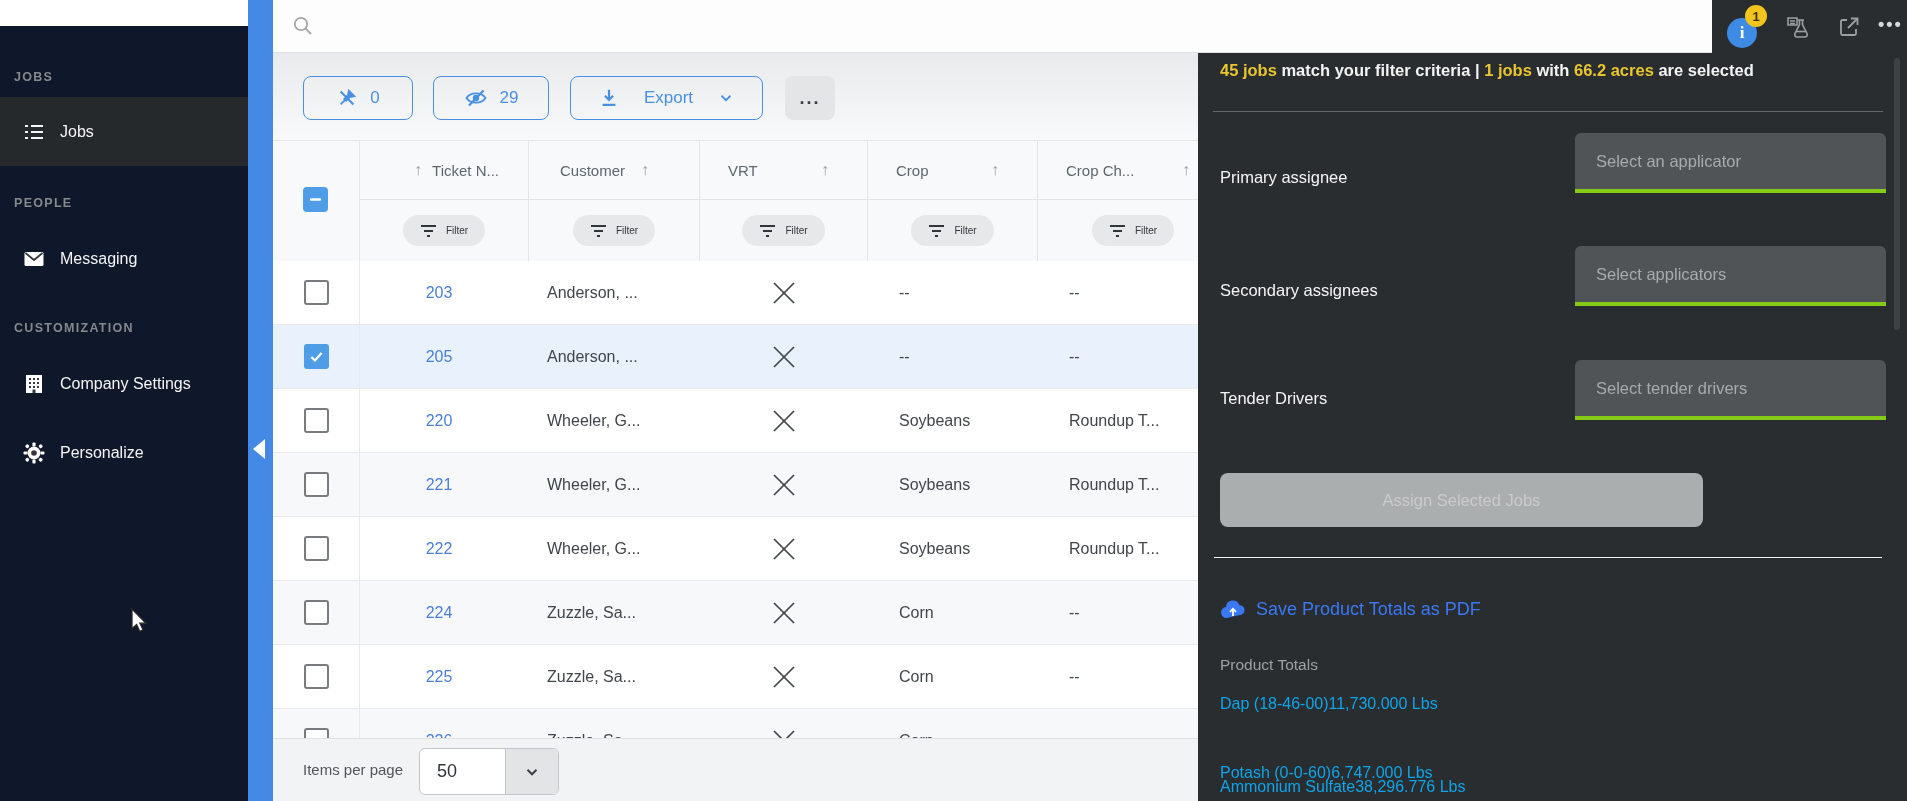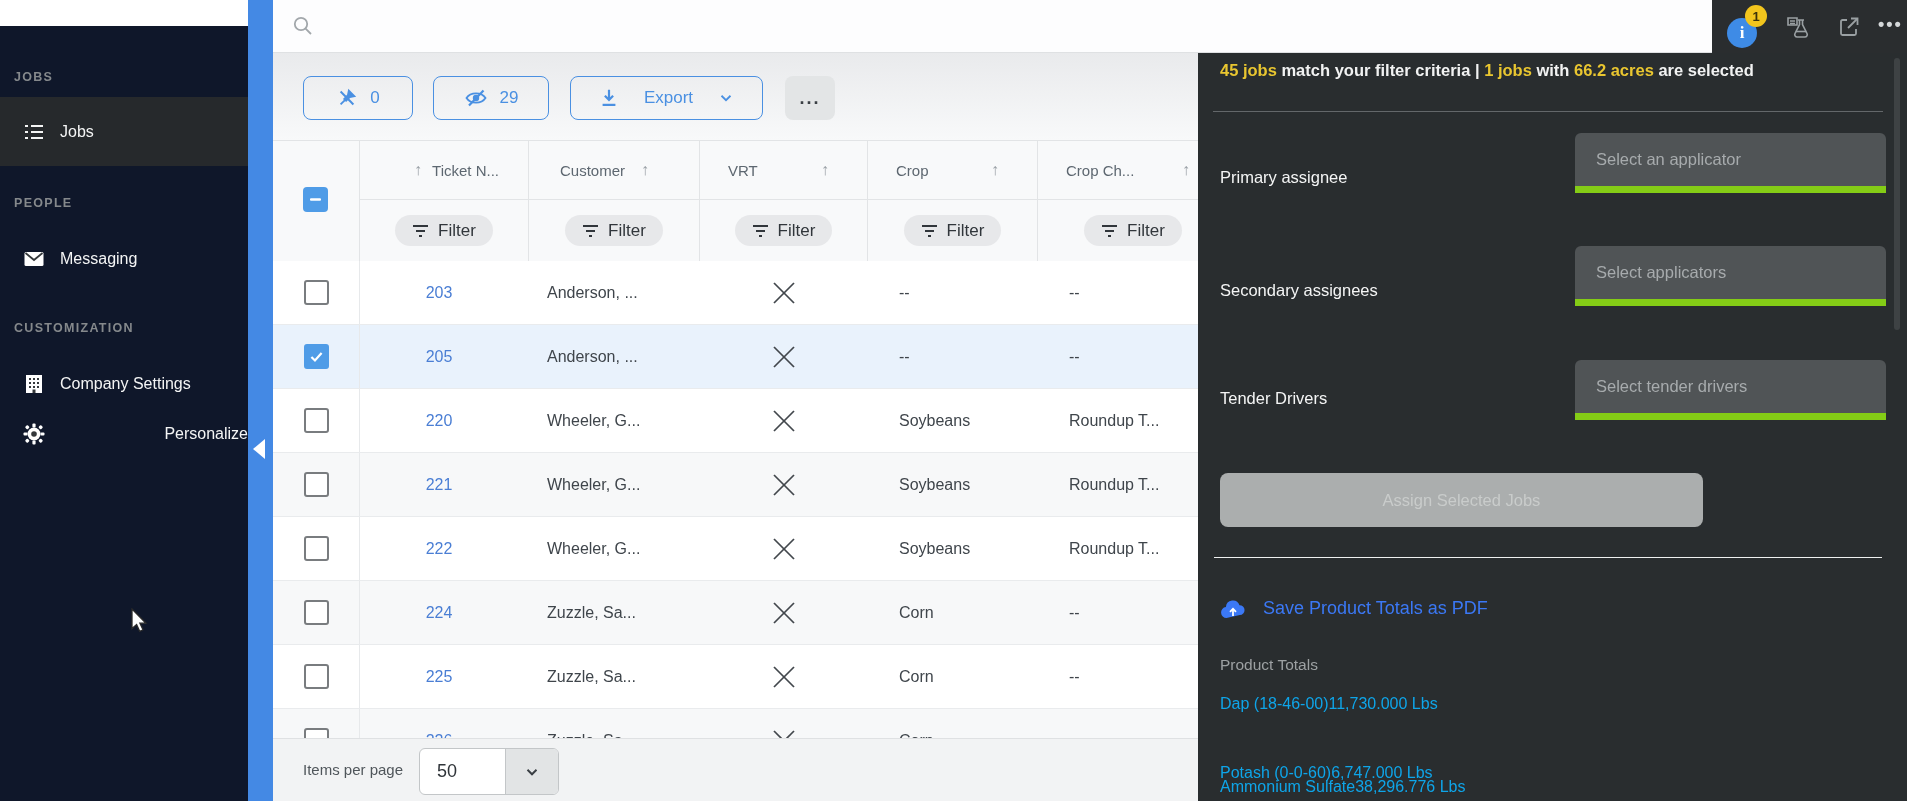--- a/index.html
+++ b/index.html
@@ -43,21 +43,21 @@
   .filter-row { height:62px; }
   .th { display:flex; align-items:center; color:#5d6770; font-size:15px; border-right:1px solid #e2e4e6; padding:0 18px; gap:10px; cursor:pointer; }
   .th:last-child { border-right:none; }
   .th .sort-arrow { color:#9aa0a6; font-size:16px; }
   .th.right { justify-content:flex-end; padding-right:29px; }
   .th.between { justify-content:space-between; padding-left:28px; padding-right:38px; }
   .th.plain { justify-content:flex-start; padding-left:31px; }
   .fcell { display:flex; align-items:center; justify-content:center; border-right:1px solid #e2e4e6; border-top:1px solid #e2e4e6; }
   .fcell:last-child { border-right:none; }
   .fcell.nb { border-top:none; border-right:1px solid #e2e4e6; }
-  .filter-pill { display:flex; align-items:center; gap:9px; background:#e7e8ea; border-radius:16px; height:31px; padding:0 17px; font-size:17px; color:#31363b; cursor:pointer; border:none; font-family:inherit; }
+  .filter-pill { display:flex; align-items:center; gap:9px; background:#e7e8ea; border-radius:16px; height:31px; padding:0 17px; font-size:10px; color:#31363b; cursor:pointer; border:none; font-family:inherit; }
   .selall { position:absolute; left:30px; top:46px; width:25px; height:25px; border-radius:4px; background:#4f9ce7; display:flex; align-items:center; justify-content:center; cursor:pointer; }
   .trow { height:64px; border-bottom:1px solid #e9ebed; background:#fff; }
   .trow.alt { background:#f7f8f9; }
   .trow.selected { background:#e9f2fc; }
   .cell { display:flex; align-items:center; font-size:16px; color:#3f454b; padding:0 18px; }
   .cell-check { justify-content:center; border-right:1px solid #e7e9eb; }
   .cell-ticket { justify-content:center; padding-right:29px; }
   .cell-ticket a { color:#4a7ed4; text-decoration:none; cursor:pointer; }
   .cell-vrt { justify-content:center; }
   .cell-crop,.cell-cropch { padding-left:31px; }
@@ -70,24 +70,24 @@
   .ipp-select { position:absolute; left:146px; top:9px; width:140px; height:47px; background:#fff; border:1px solid #c3c6c8; border-radius:6px; display:flex; cursor:pointer; overflow:hidden; }
   .ipp-value { flex:1; display:flex; align-items:center; padding-left:17px; font-size:18px; color:#2f3439; }
   .ipp-chevron { width:53px; background:#e2e4e5; border-left:1px solid #c3c6c8; display:flex; align-items:center; justify-content:center; }
 
   
   .panel { position:absolute; left:1198px; top:53px; width:709px; height:748px; background:#292d2f; color:#f1f2f2; }
   .summary { position:absolute; left:22px; top:4px; font-size:16.5px; line-height:26px; white-space:nowrap;font-weight:bold; }
   .summary .y { color:#e9c630; }
   .divider1 { position:absolute; left:15px; top:58px; width:670px; height:1px; background:#63676a; }
   .f-label { position:absolute; left:22px; font-size:16.5px; color:#f4f5f5; }
-  .f-box { position:absolute; left:377px; width:311px; height:60px; background:#505456; border-bottom:7px solid #84cc16; border-radius:6px 6px 0 0; display:flex; align-items:center; padding-left:21px; font-size:16.5px; color:#a7abad; cursor:pointer; }
+  .f-box { position:absolute; left:377px; width:311px; height:60px; background:#505456; border-bottom:4px solid #84cc16; border-radius:6px 6px 0 0; display:flex; align-items:center; padding-left:21px; font-size:16.5px; color:#a7abad; cursor:pointer; }
   .assign-btn { position:absolute; left:22px; top:420px; width:483px; height:54px; background:#abaeae; border:none; border-radius:8px; color:#c9cccb; font-size:16.5px; font-family:inherit; cursor:default; }
   .divider2 { position:absolute; left:16px; top:504px; width:668px; height:1px; background:#eef0f0; }
-  .savepdf { position:absolute; left:22px; top:545px; display:flex; gap:17px; color:#3b78f5; font-size:18px; cursor:pointer; text-decoration:none; }
+  .savepdf { position:absolute; left:22px; top:545px; display:flex; align-items:center; gap:10px; color:#3b78f5; font-size:18px; cursor:pointer; text-decoration:none; }
   .pt-label { position:absolute; left:22px; top:603px; font-size:15.5px; color:#9da1a3; }
   .prow { position:absolute; left:22px; right:23px; height:24px; display:flex; justify-content:flex-start; font-size:16px; color:#0ea5e9; }
   .scroll-thumb { position:absolute; right:7px; top:5px; width:6px; height:272px; border-radius:3px; background:#3e4244; }
 
   .cursor { position:absolute; left:130px; top:608px; pointer-events:none; z-index:99; }
 </style>
 </head>
 <body>
 
 <div class="stage">
@@ -133,21 +133,21 @@
               <rect x="15" y="10" width="2" height="2"></rect>
               <rect x="7" y="14" width="2" height="2"></rect>
               <rect x="11" y="14" width="2" height="2"></rect>
               <rect x="15" y="14" width="2" height="2"></rect>
               <rect x="10.5" y="17.5" width="3" height="3.5"></rect>
             </g>
           </svg>
       </span>
       <span>Company Settings</span>
     </div>
-    <div class="side-item" style="top:380px;justify-content:space-between;">
+    <div class="side-item" style="top:399px;">
       <span class="sicon">
         <svg width="24" height="24" viewBox="0 0 24 24">
             <g fill="#fff">
               <circle cx="12" cy="12" r="6.5"></circle>
               <rect x="10.4" y="1.5" width="3.2" height="4" rx="1"></rect>
               <rect x="10.4" y="18.5" width="3.2" height="4" rx="1"></rect>
               <rect x="1.5" y="10.4" width="4" height="3.2" rx="1"></rect>
               <rect x="18.5" y="10.4" width="4" height="3.2" rx="1"></rect>
               <rect x="3.6" y="3.6" width="3.4" height="3.4" rx="1" transform="rotate(45 5.3 5.3)"></rect>
               <rect x="17" y="3.6" width="3.4" height="3.4" rx="1" transform="rotate(45 18.7 5.3)"></rect>

